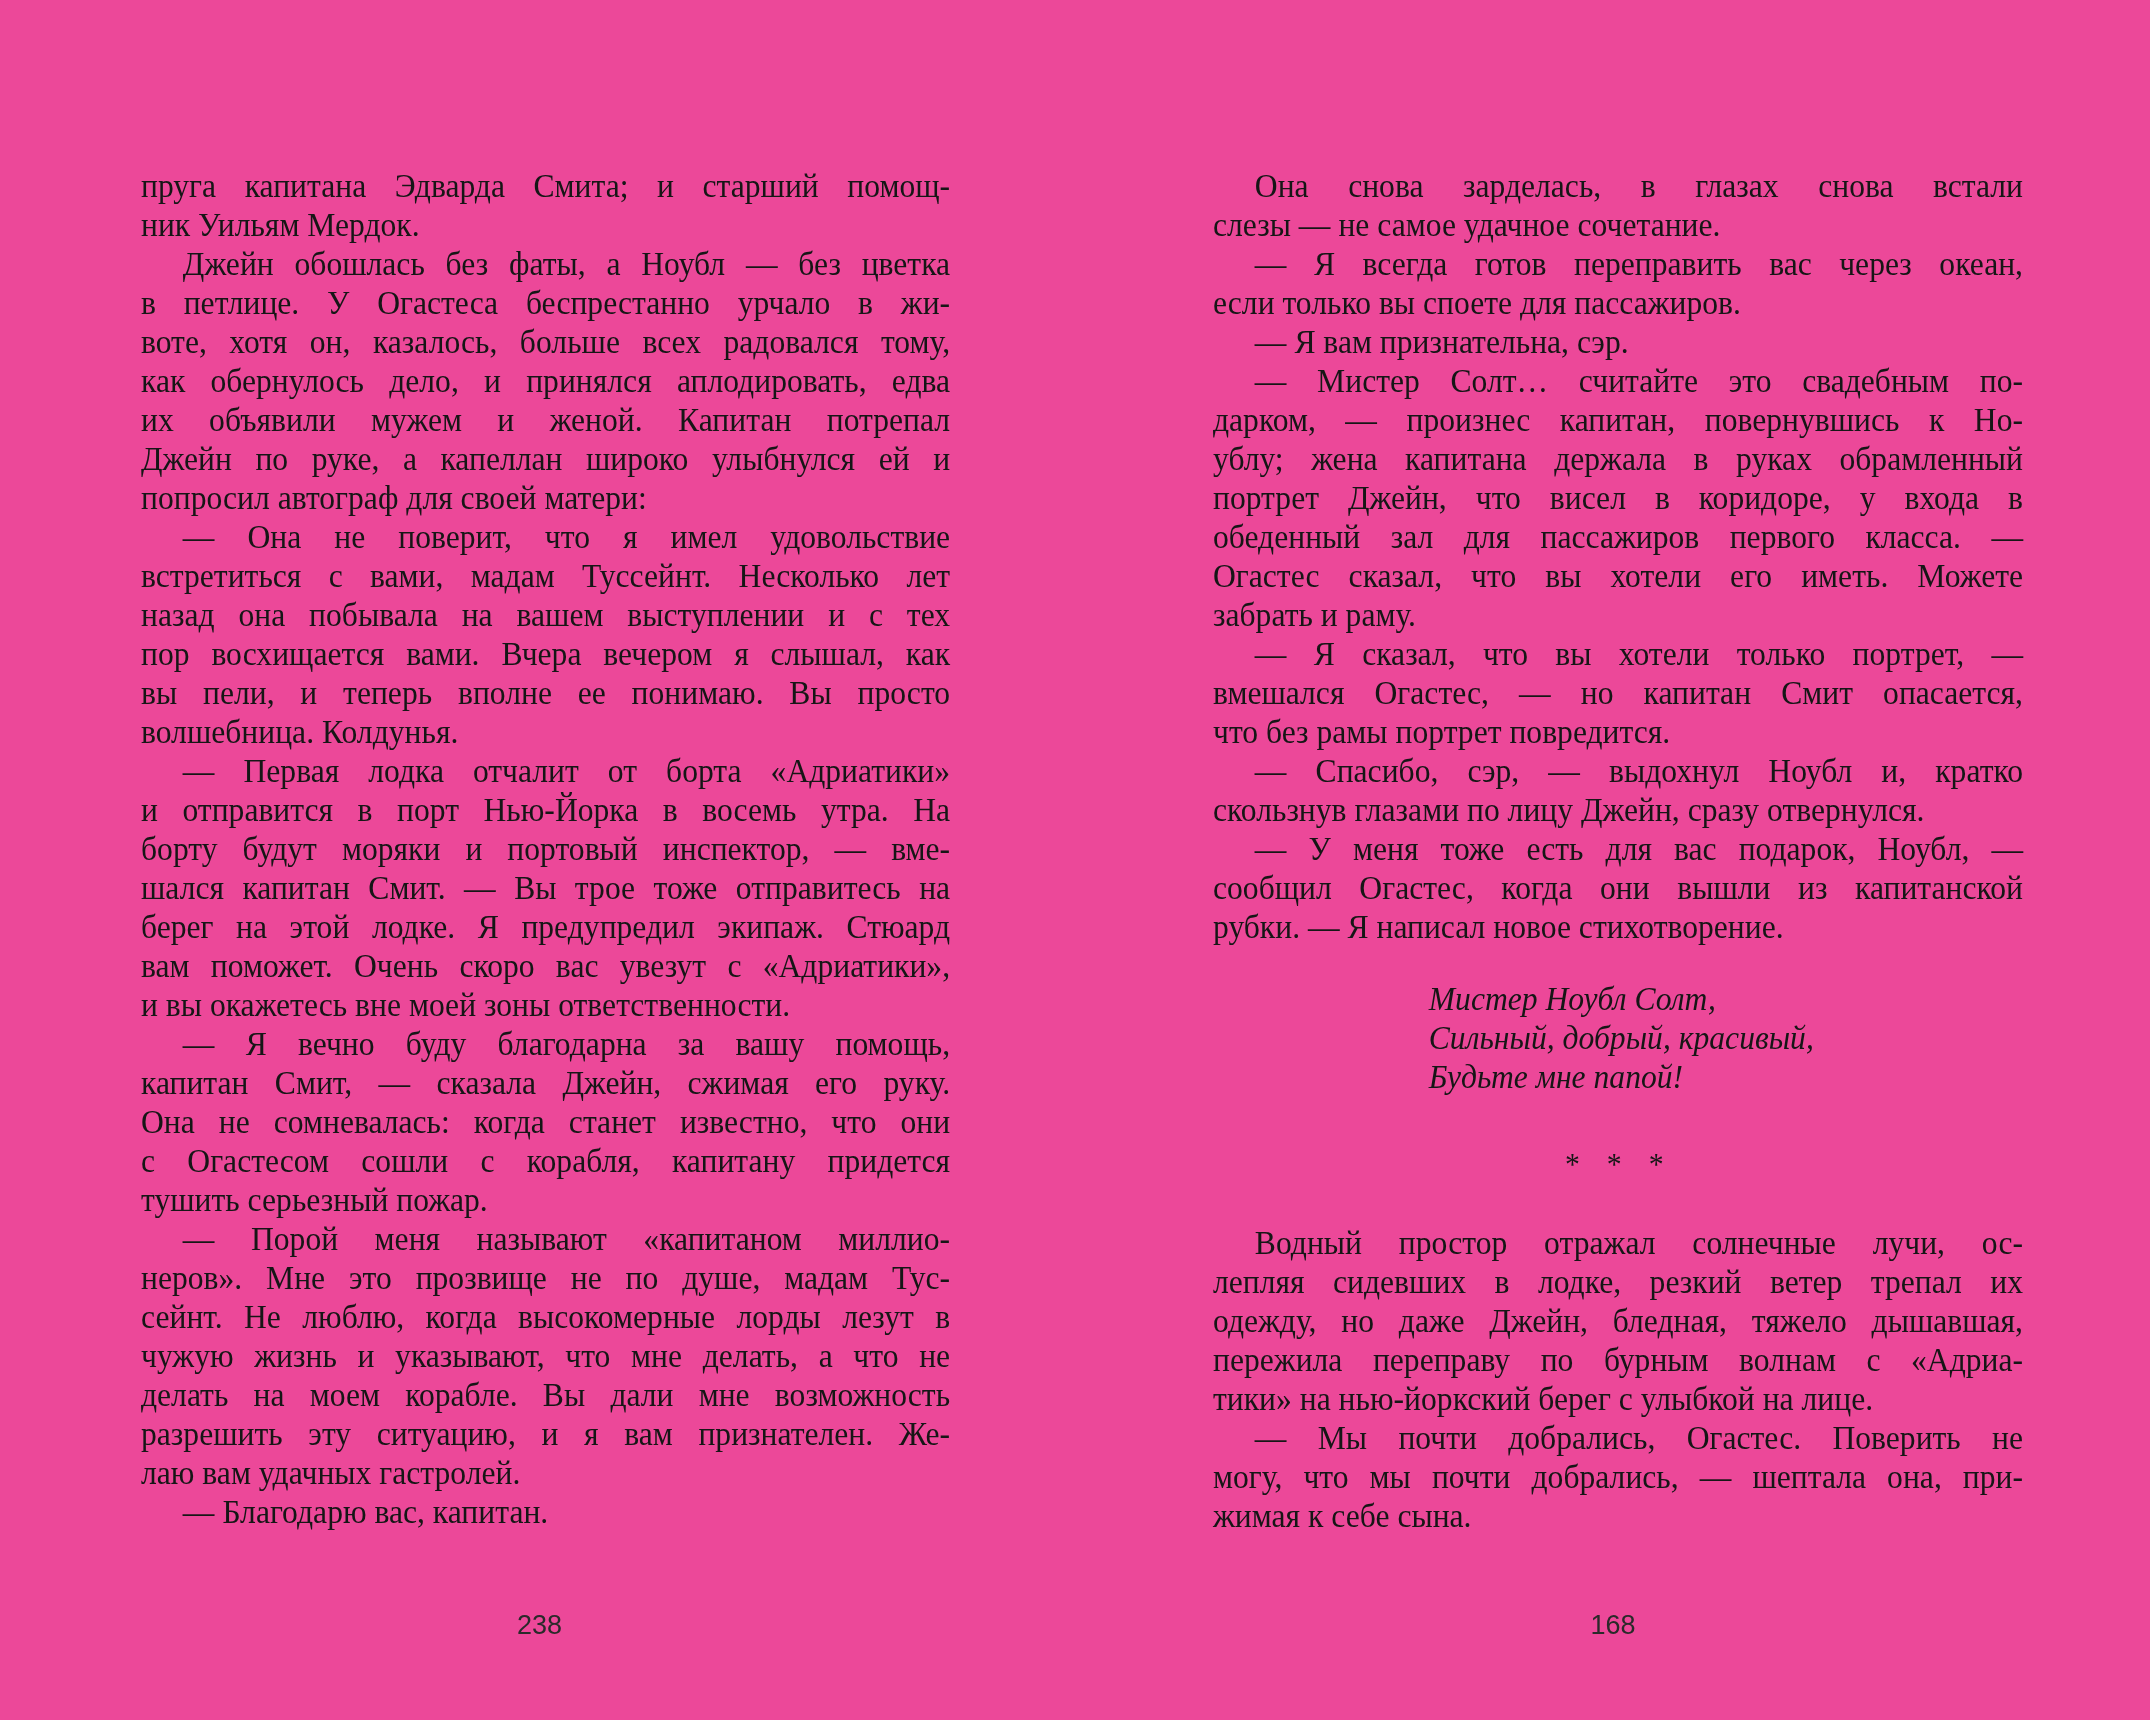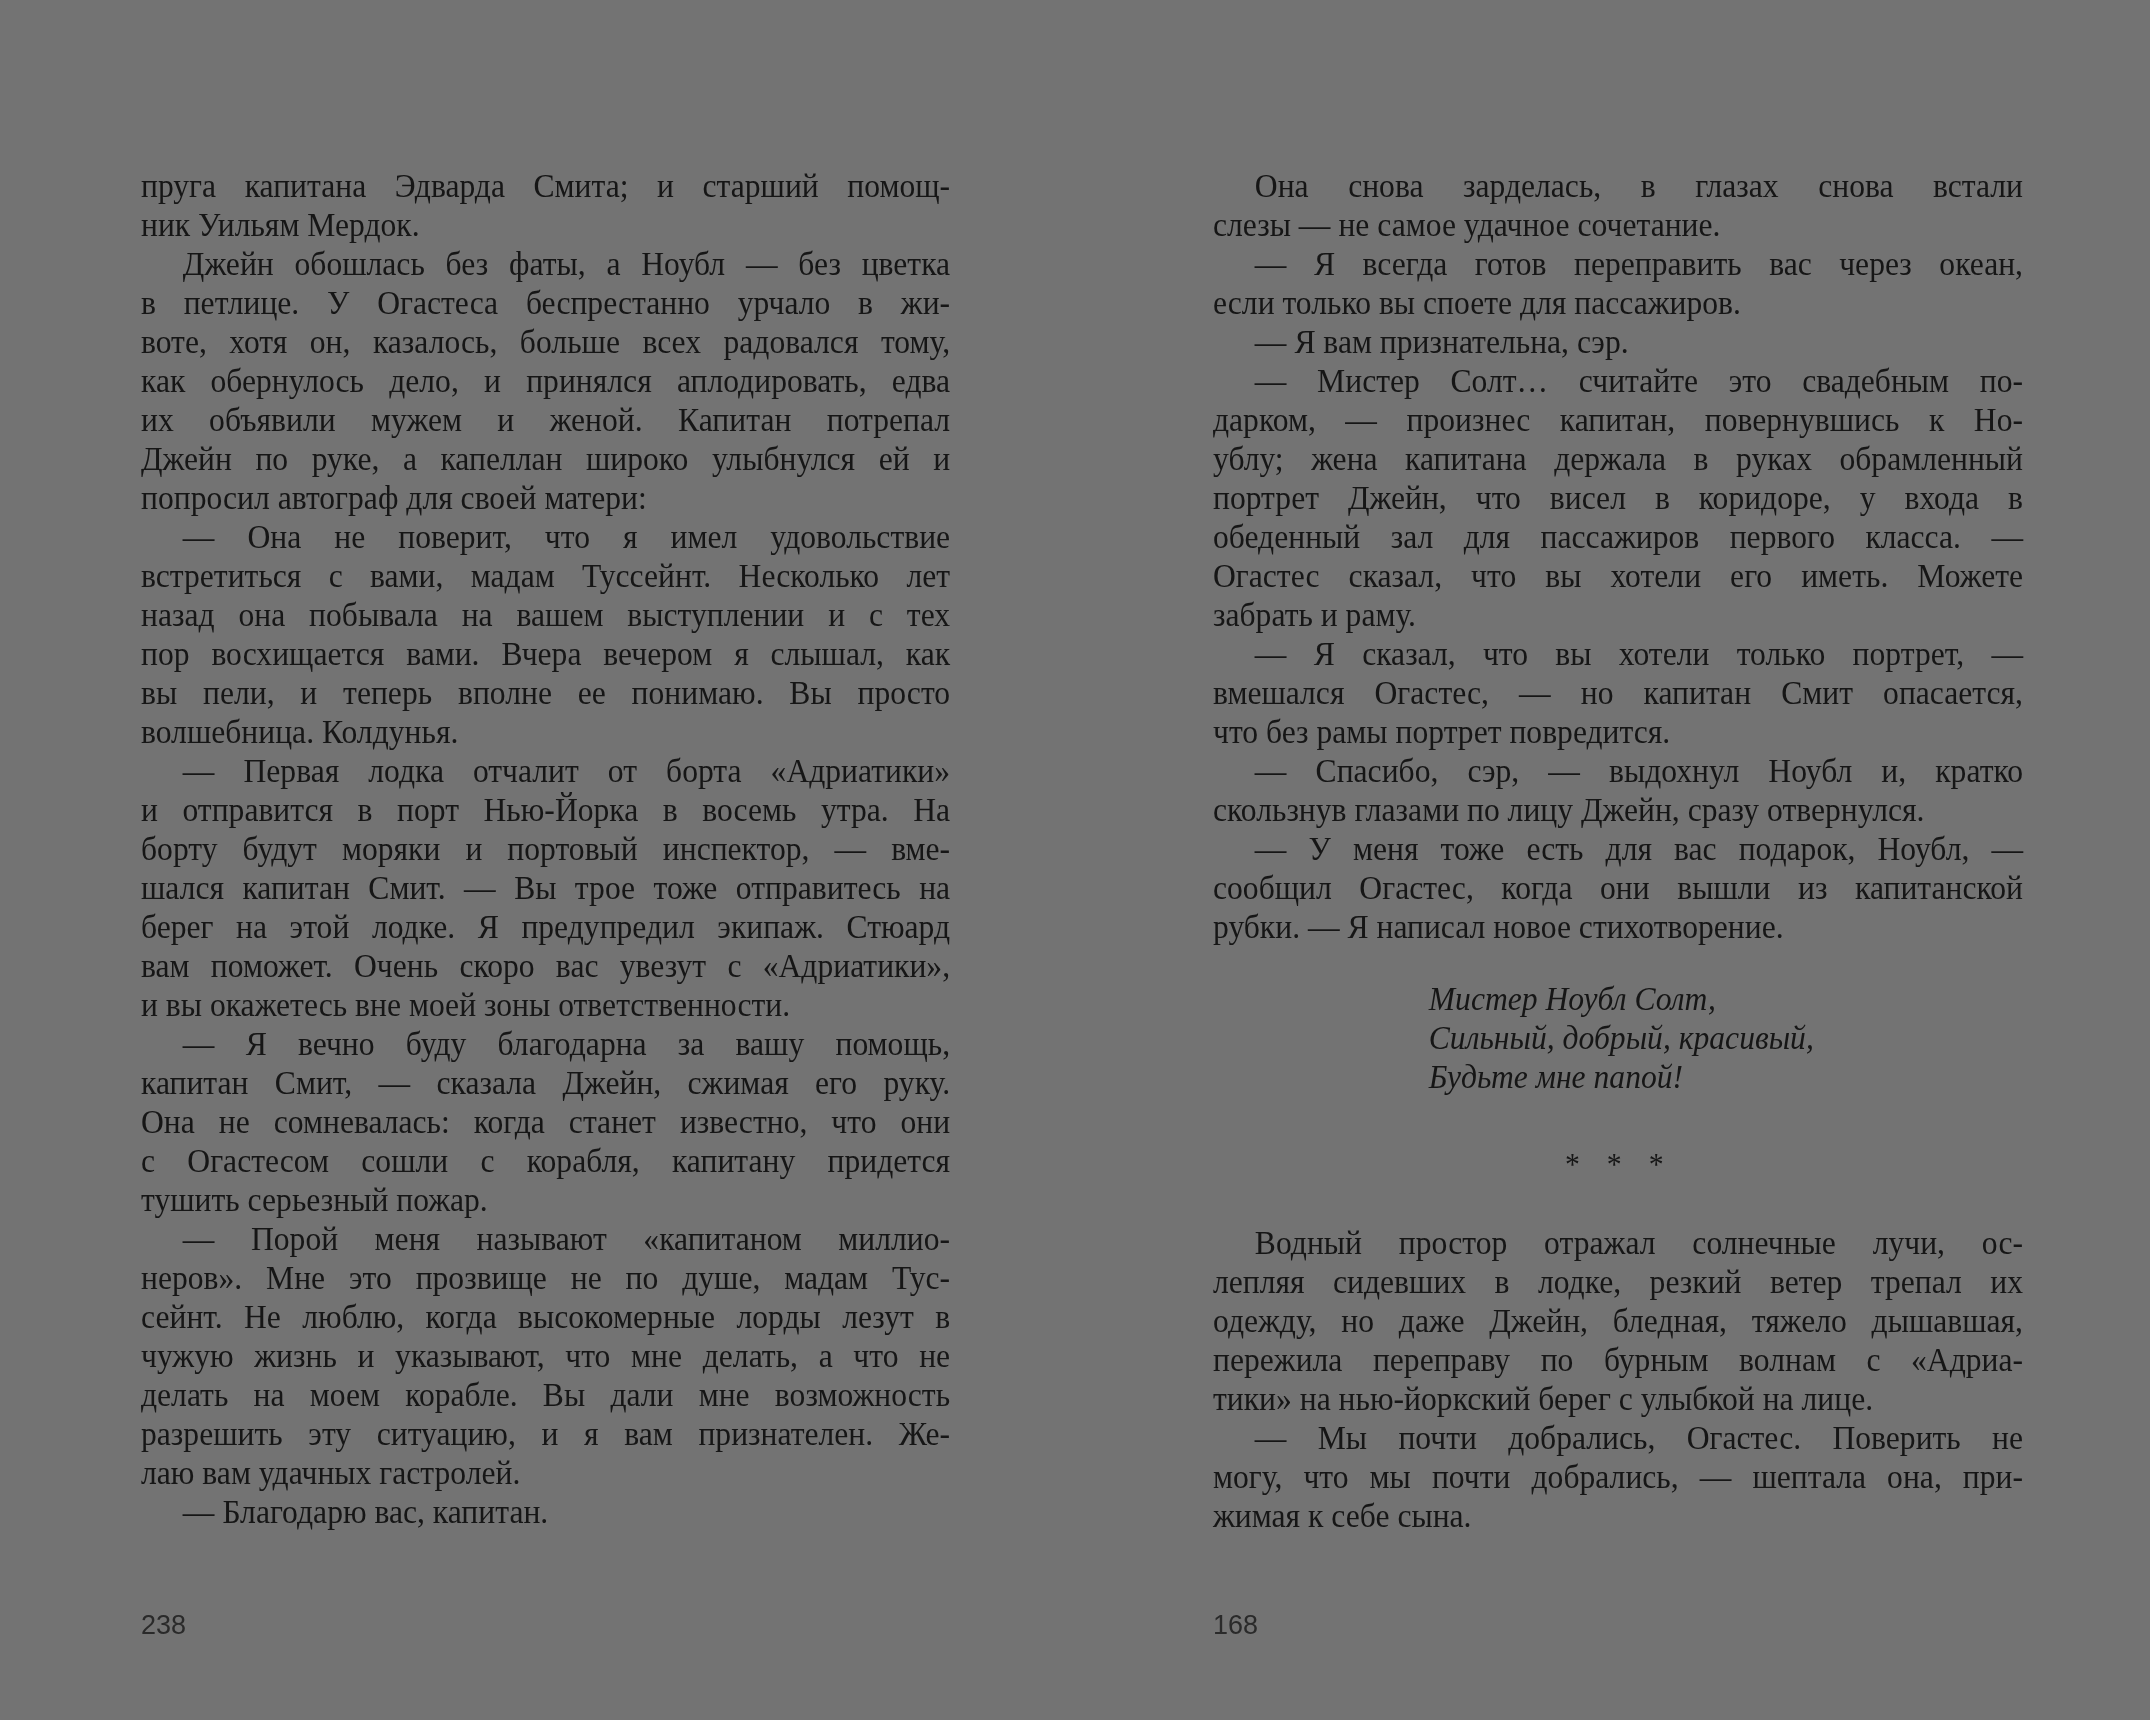--- a/index.html
+++ b/index.html
@@ -4,21 +4,21 @@
 <style>
   html, body {
     margin: 0;
     padding: 0;
     background: #ffffff;
   }
   .spread {
     position: relative;
     width: 2151px;
     height: 1720px;
-    background: #737373;
+    background: #ec4899;
     overflow: hidden;
     font-family: "Liberation Serif", "DejaVu Serif", serif;
   }
   .page-text {
     position: absolute;
     top: 166px;
     font-size: 34px;
     line-height: 39px;
     color: #161616;
     transform: scaleX(0.93);
@@ -47,21 +47,21 @@
     text-align-last: center;
     letter-spacing: 8px;
     word-spacing: 5.1px;
     font-size: 32px;
     white-space: normal;
   }
 
   .page-number {
     position: absolute;
     top: 1610px;
-    text-align: left;
+    text-align: center;
     font-family: "Liberation Sans", "DejaVu Sans", sans-serif;
     font-size: 27px;
     font-weight: 400;
     color: #2a2a2a;
   }
   .page-number.left  { left: 141px;  width: 797px; }
   .page-number.right { left: 1213px; width: 800px; }
 </style>
 </head>
 <body>

